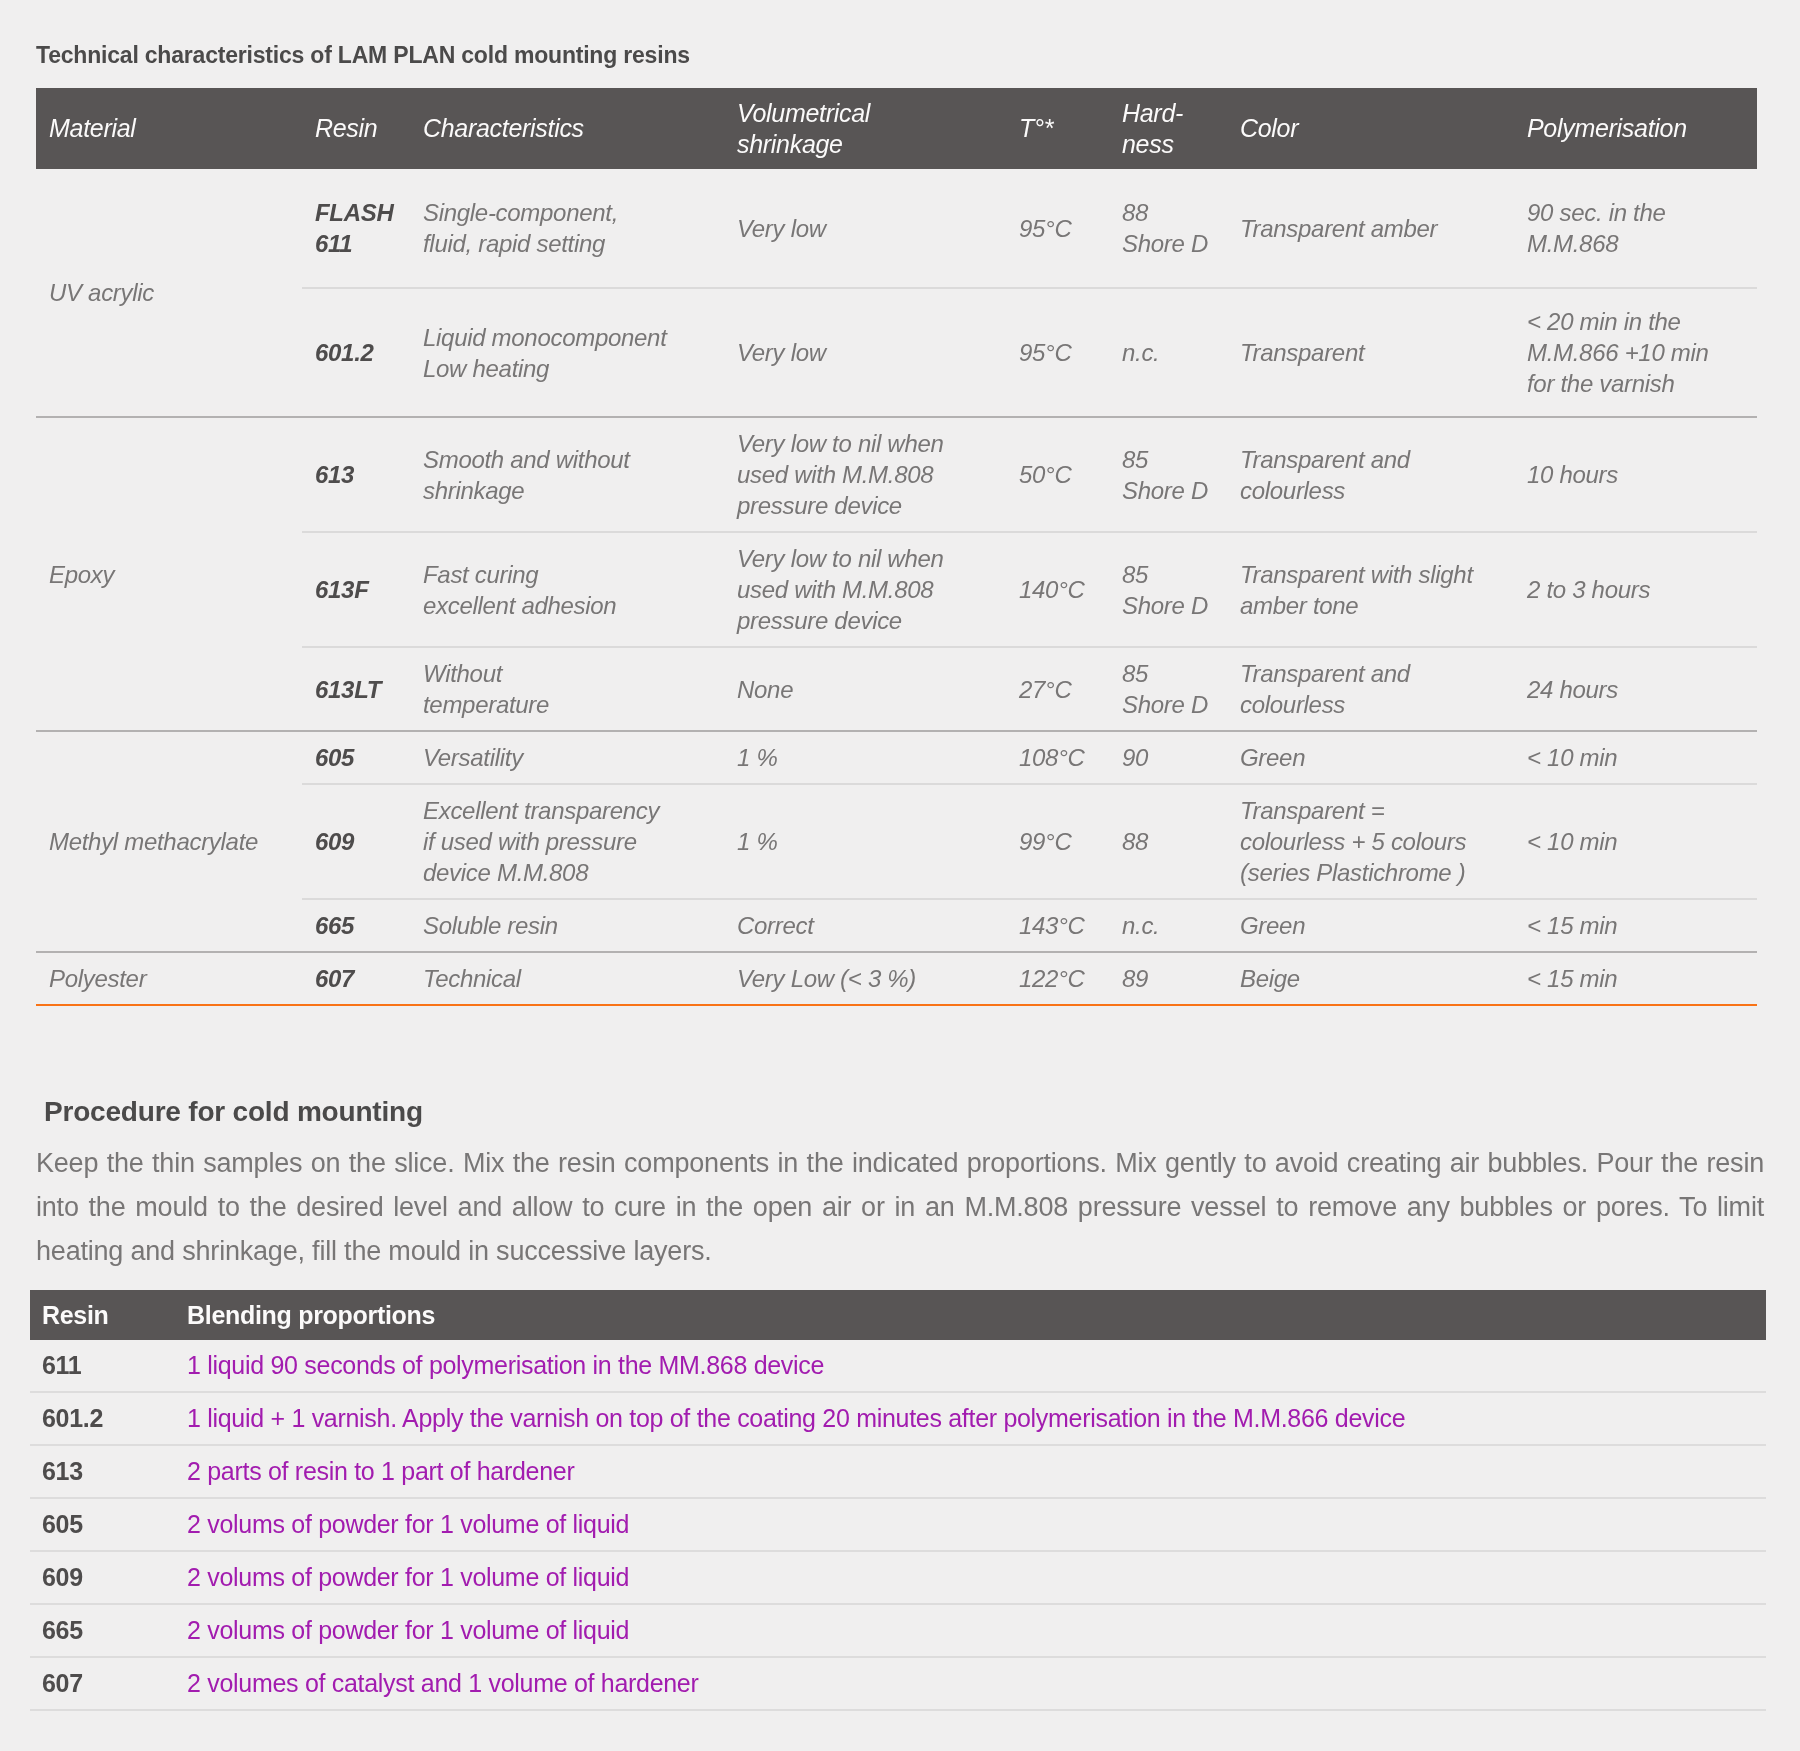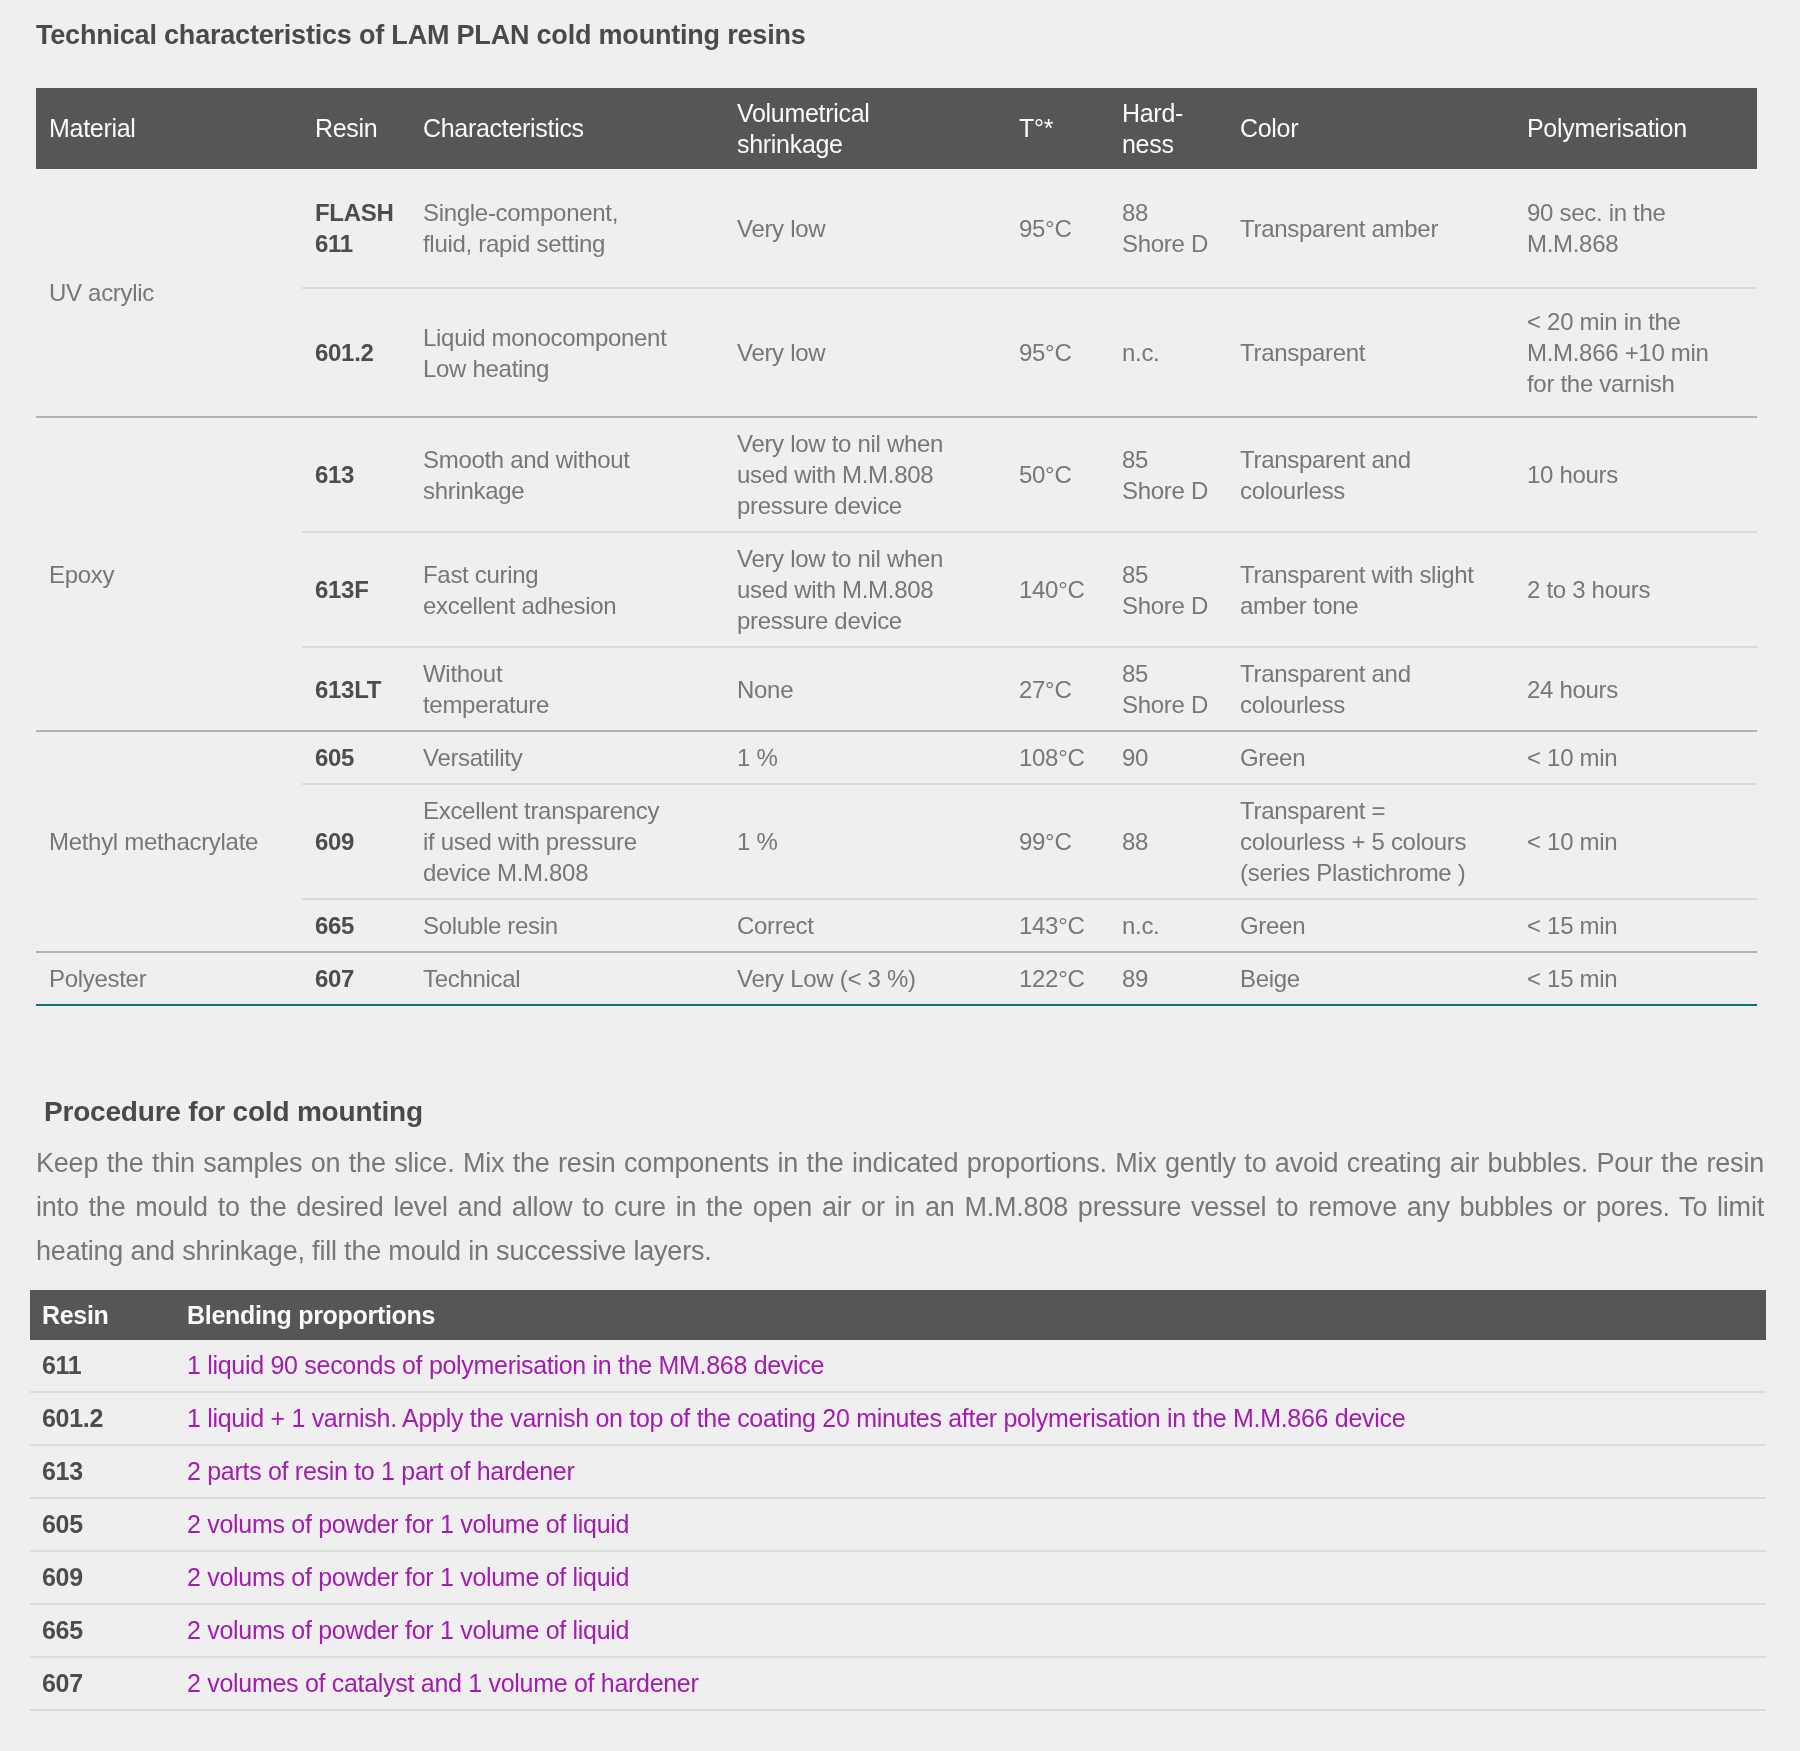--- a/index.html
+++ b/index.html
@@ -1,32 +1,32 @@
 <!DOCTYPE html>
 <html><head>
 <meta charset="utf-8">
 <style>
   html,body{margin:0;padding:0;background:#f0efef;}
   #page{position:relative;width:1800px;height:1751px;background:#f0efef;overflow:hidden;
         font-family:"Liberation Sans","DejaVu Sans",sans-serif;color:#787676;}
   .abs{position:absolute;}
   
-  .doc-title{left:36px;top:20px;font-size:27px;font-weight:bold;color:#4b4a4a;letter-spacing:-0.2px;}
+  .doc-title{left:36px;top:42px;font-size:23px;font-weight:bold;color:#4b4a4a;letter-spacing:-0.2px;}
   .section-title{left:44px;top:1096px;font-size:28px;font-weight:bold;color:#4b4a4a;letter-spacing:-0.2px;}
   
   .main-table-wrap{left:36px;top:88px;width:1724px;}
   table{border-collapse:collapse;table-layout:fixed;width:1721px;}
   td,th{vertical-align:middle;text-align:left;white-space:pre-line;
         font-size:24px;line-height:31px;letter-spacing:-0.3px;font-weight:normal;}
   thead th{background:#585555;color:#fbfafa;font-size:25px;height:81px;padding:0 14px 0 13px;}
   #main-table td{padding:10px 14px 10px 13px;color:#787676;}
   #main-table td.c-resin{font-weight:bold;color:#4e4c4c;}
   #main-table tbody{border-top:2px solid #b3b1b1;}
   #main-table tbody:first-of-type{border-top:none;}
-  #main-table{border-bottom:2px solid #0f766e;}
+  #main-table{border-bottom:2px solid #f97316;font-style:italic;}
   #main-table tbody tr + tr td{border-top:2px solid #dbdada;}
   #main-table td.mat{color:#787676;}
   #main-table tbody.g-uv tr:first-child td{padding-top:28px;padding-bottom:28px;}
   #main-table tbody.g-uv tr + tr td{padding-top:17px;padding-bottom:17px;}
   col.w0{width:266px}col.w1{width:108px}col.w2{width:314px}col.w3{width:282px}
   col.w4{width:103px}col.w5{width:118px}col.w6{width:287px}col.w7{width:243px}
   
   .footnote{left:44px;top:1012px;font-size:22px;color:#787676;letter-spacing:-0.2px;}
   
   .procedure-text{left:36px;top:1141px;width:1728px;font-size:27px;line-height:44px;

